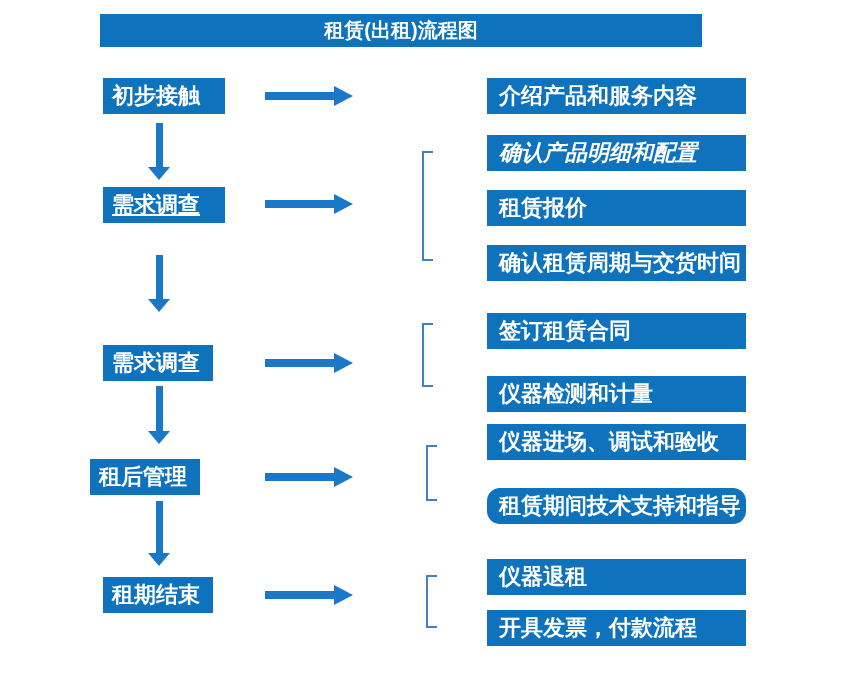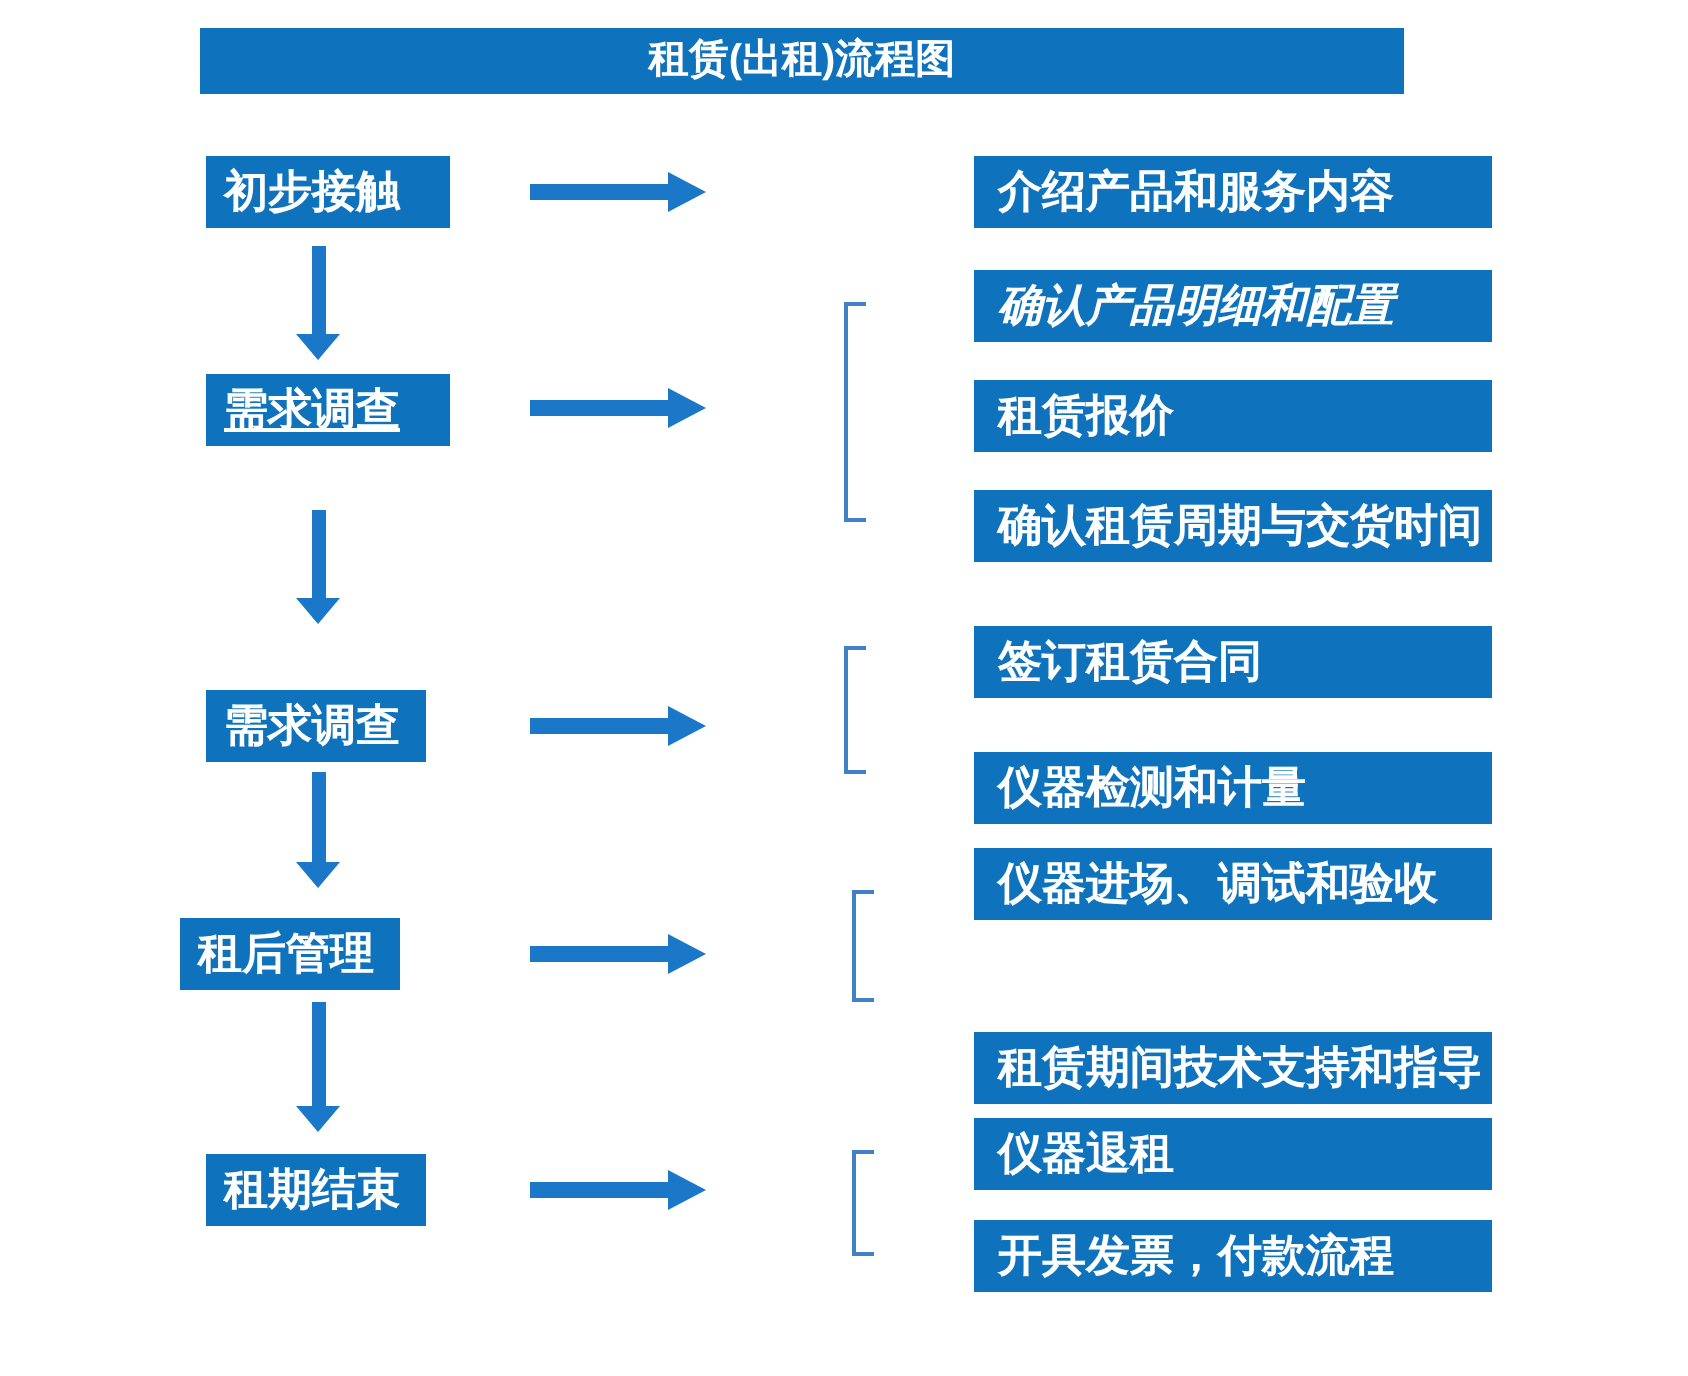--- a/index.html
+++ b/index.html
@@ -107,18 +107,18 @@
   <div class="bluebox rightbox" style="top:78px;">介绍产品和服务内容</div>
 
   <div class="bluebox rightbox" style="top:135px;font-style:italic;">确认产品明细和配置</div>
   <div class="bluebox rightbox" style="top:190px;">租赁报价</div>
   <div class="bluebox rightbox" style="top:245px;">确认租赁周期与交货时间</div>
 
   <div class="bluebox rightbox" style="top:313px;">签订租赁合同</div>
   <div class="bluebox rightbox" style="top:376px;">仪器检测和计量</div>
 
   <div class="bluebox rightbox" style="top:424px;">仪器进场、调试和验收</div>
-  <div class="bluebox rightbox" style="top:516px;">租赁期间技术支持和指导</div>
+  <div class="bluebox rightbox" style="top:488px;border-radius:13px;">租赁期间技术支持和指导</div>
 
   <div class="bluebox rightbox" style="top:559px;">仪器退租</div>
   <div class="bluebox rightbox" style="top:610px;">开具发票，付款流程</div>
 
 </div>
 
 </body></html>

